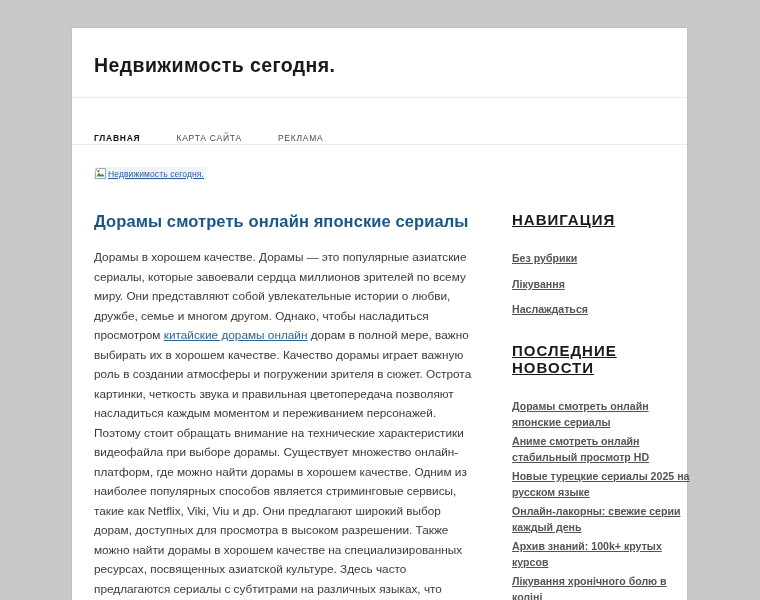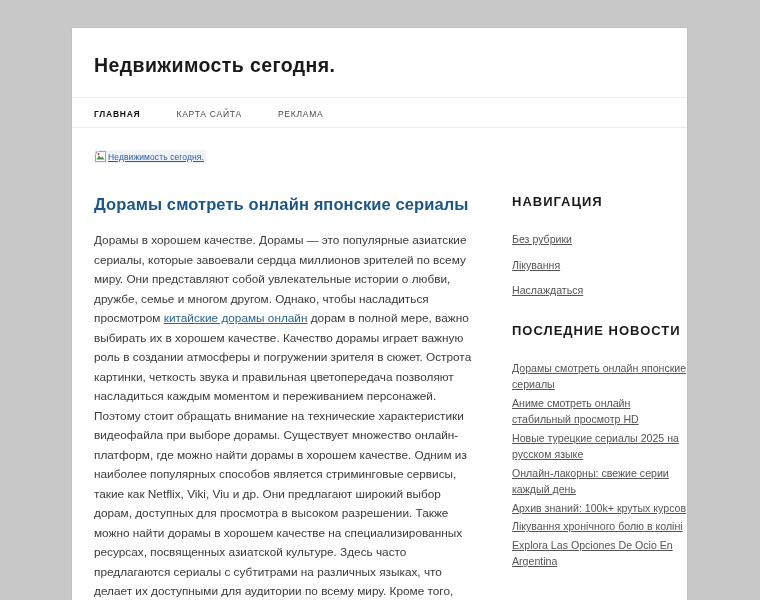--- a/index.html
+++ b/index.html
@@ -43,23 +43,23 @@
   .site-title a {
     color: #1a1a1a;
     text-decoration: none;
   }
 
   
   .main-nav {
     border-top: 1px solid #ececec;
     border-bottom: 1px solid #ececec;
     padding: 0 22px;
-    height: 31px;
+    height: 48px;
     display: flex;
-    align-items: center;
+    align-items: flex-end;
   }
   .nav-list {
     list-style: none;
     margin: 0;
     padding: 0;
     display: flex;
     align-items: center;
   }
   .nav-list li { margin: 0; }
   .nav-link {
@@ -144,34 +144,36 @@
     text-align: left;
   }
   .entry-body a.inline-link {
     color: #2a6496;
   }
 
   
   .widget { margin-bottom: 24px; }
   .widget-title {
     margin: 0 0 22px 0;
-    font-size: 13px;
+    font-size: 15px;
     font-weight: bold;
     letter-spacing: 1px;
     text-transform: uppercase;
     color: #1a1a1a;
+    text-decoration: underline;
   }
   .widget-list {
     list-style: none;
     margin: 0;
     padding: 0;
   }
   .widget-list li {
     margin: 0 0 9px 0;
     line-height: 16.5px;
+    font-weight: bold;
   }
   .widget-list a {
     font-size: 10.6px;
     color: #555555;
     text-decoration: underline;
     line-height: 16.5px;
   }
   .widget-news .widget-list li { margin: 0 0 2px 0; }
   .widget-news .widget-list a { display: inline; }
 </style>

